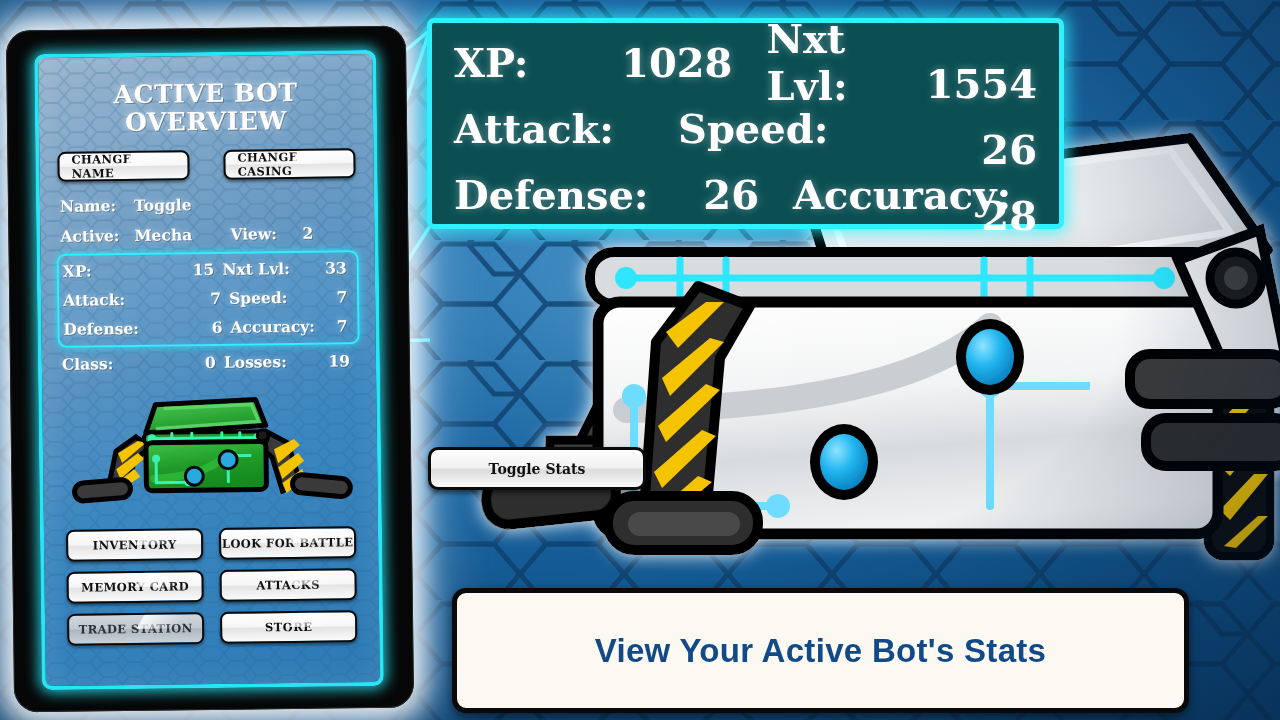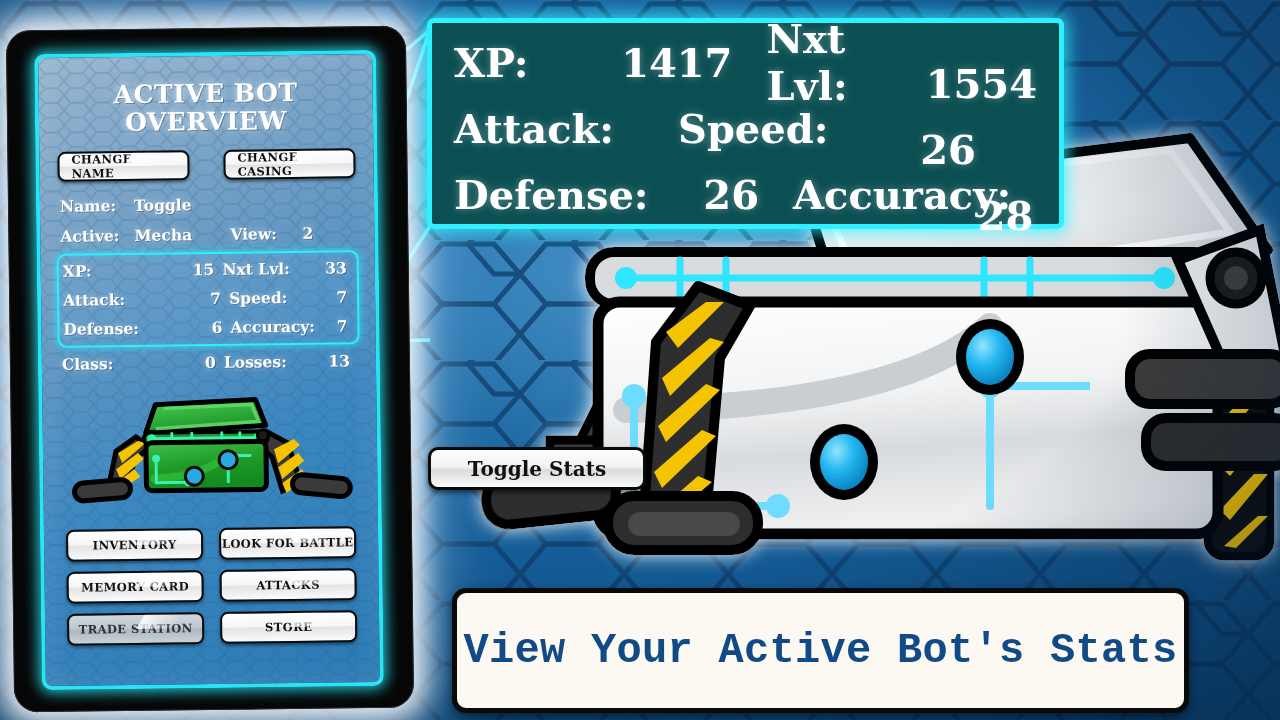--- a/index.html
+++ b/index.html
@@ -135,46 +135,46 @@
     border-radius:7px;
     box-shadow:0 0 16px 4px rgba(46,240,255,.75);
     padding:6px 22px 0 22px;
   }
   #callout .crow { display:flex; align-items:center; height:66px;
     color:#fff; font-family:"DejaVu Serif", serif; font-weight:bold; font-size:40px;
     text-shadow:0 0 8px rgba(255,255,255,.35); }
   #callout .k1 { width:190px; }
   #callout .v1 { width:115px; text-align:right; }
   #callout .k2 { width:215px; padding-left:34px; }
-  #callout .v2 { flex:1; text-align:center;margin-top:43px; }
+  #callout .v2 { flex:1; text-align:right;margin-top:43px; }
 
   
   #connectors { position:absolute; left:0; top:0; width:1280px; height:720px; pointer-events:none; }
 
   
   #toggle-stats {
     position:absolute; left:428px; top:447px; width:218px; height:43px;
     border:3px solid #0a0a0a; border-radius:10px;
     background:linear-gradient(180deg,#fdfdfd 0%,#f2f2f2 46%,#dcdcdc 54%,#fafafa 100%);
     display:flex; align-items:center; justify-content:center;
-    font-family:"DejaVu Serif", serif; font-weight:bold; font-size:20px; color:#111;
+    font-family:"DejaVu Serif", serif; font-weight:bold; font-size:14px; color:#111;
     box-shadow:0 3px 5px rgba(0,0,0,.5);
     cursor:pointer;
   }
 
   
   #caption {
     position:absolute; left:452px; top:588px; width:737px; height:125px;
     background:#fbf9f1;
     border:5px solid #0a0a0a; border-radius:14px;
     display:flex; align-items:center; justify-content:center;
     box-shadow:0 4px 10px rgba(0,0,0,.5);
   }
   #caption span {
-    font-family:Liberation Mono, monospace; font-weight:bold; font-size:42px;
+    font-family:Liberation Sans, sans-serif; font-weight:bold; font-size:33px;
     color:#124a87; letter-spacing:.3px;
   }
 </style>
 </head>
 <body>
 
 <div id="bg"></div>
 
 <svg id="hexlayer" viewBox="0 0 1280 720" preserveAspectRatio="none">
   <defs>
@@ -370,21 +370,21 @@
           <span class="c2lbl">Accuracy:</span>
           <span class="c2val">7</span>
         </div>
       </div>
 
       <div class="info" id="winsrow" style="margin-top:2px;">
         <div class="row">
           <span class="c1lbl">Class:</span>
           <span class="c1val">0</span>
           <span class="c2lbl">Losses:</span>
-          <span class="c2val">13</span>
+          <span class="c2val">19</span>
         </div>
       </div>
 
       <div id="avatar-wrap">
         <svg id="avatar" width="300" height="130" viewBox="0 0 300 130">
           <defs>
             <linearGradient id="gbody" x1="0" y1="0" x2="0.3" y2="1">
               <stop offset="0%" stop-color="#3ec24a"></stop>
               <stop offset="55%" stop-color="#1f9a28"></stop>
               <stop offset="100%" stop-color="#158a1f"></stop>
@@ -454,21 +454,21 @@
         <div class="pill">STORE</div>
       </div>
 
     </div>
   </div>
 </div>
 
 <div id="callout">
   <div class="crow">
     <span class="k1">XP:</span>
-    <span class="v1">1417</span>
+    <span class="v1">1028</span>
     <span class="k2">Nxt Lvl:</span>
     <span class="v2">1554</span>
   </div>
   <div class="crow">
     <span class="k1">Attack:</span>
     <span class="k2">Speed:</span>
     <span class="v2">26</span>
   </div>
   <div class="crow">
     <span class="k1">Defense:</span>

